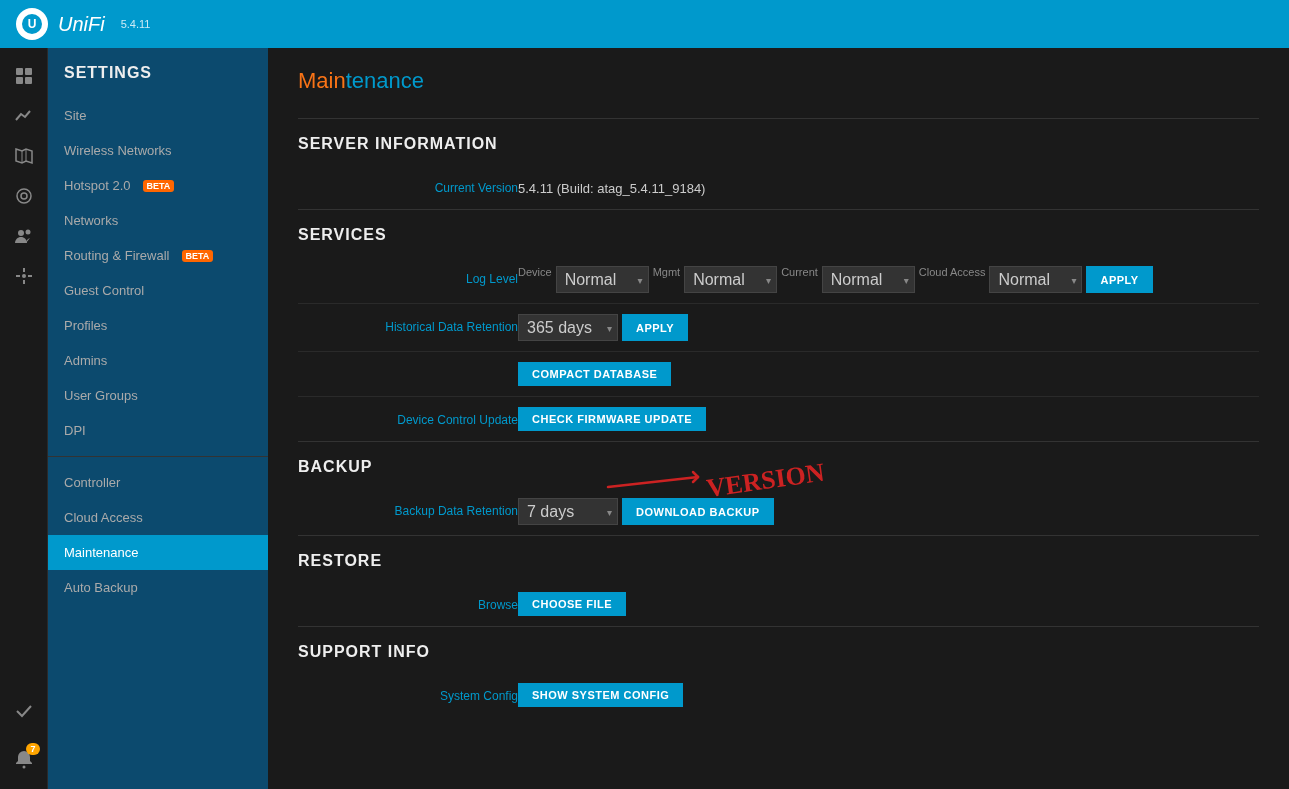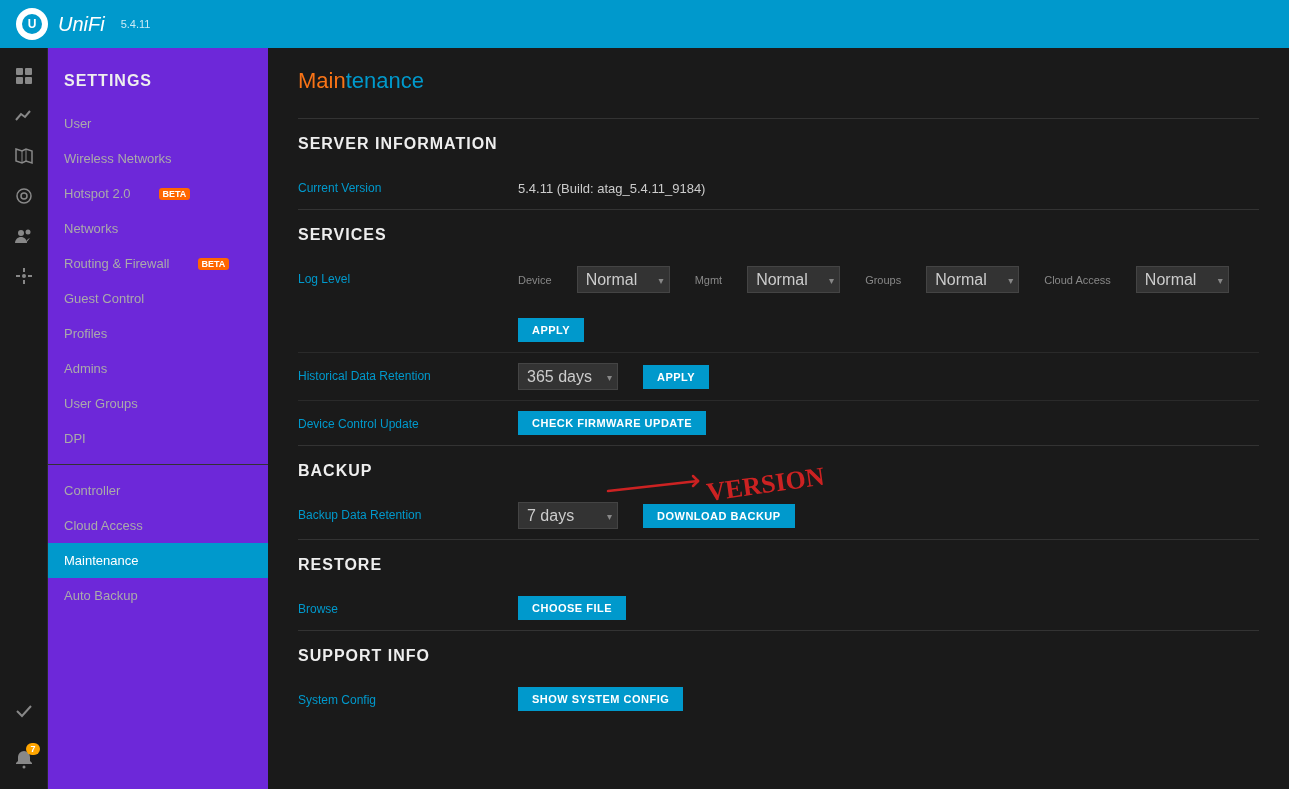--- a/index.html
+++ b/index.html
@@ -79,23 +79,23 @@
       color: white;
       font-size: 9px;
       border-radius: 8px;
       padding: 1px 4px;
       font-weight: bold;
     }
 
     
     #settings-sidebar {
       width: 220px;
-      background: #6d28d9;
+      background: #0c4a6e;
       overflow-y: auto;
-      padding: 24px 0;
+      padding: 16px 0;
       flex-shrink: 0;
     }
     #settings-title {
       color: #eee;
       font-size: 16px;
       font-weight: 600;
       padding: 0 16px 16px 16px;
       letter-spacing: 1px;
     }
     .sidebar-item {
@@ -116,21 +116,21 @@
       background: #333;
       margin: 8px 0;
     }
     .beta-badge {
       background: #ff6600;
       color: white;
       font-size: 9px;
       padding: 1px 4px;
       border-radius: 3px;
       font-weight: bold;
-      margin-left: 20px;
+      margin-left: 4px;
     }
 
     
     #content {
       flex: 1;
       overflow-y: auto;
       padding: 20px 30px;
       background: #1a1a1a;
     }
 
@@ -166,31 +166,31 @@
       border-bottom: 1px solid #2a2a2a;
       min-height: 44px;
     }
     .info-row:last-child { border-bottom: none; }
     .row-label {
       width: 220px;
       flex-shrink: 0;
       color: #0099cc;
       font-size: 12px;
       padding-top: 6px;
+      text-align: right;
     }
     .row-value {
       color: #ccc;
       font-size: 13px;
       padding-top: 6px;
     }
     .row-controls {
       display: flex;
-      align-items: center;
       flex-wrap: wrap;
-      gap: 25px;
+      gap: 4px;
     }
 
     
     .btn-cyan {
       background: #0099cc;
       color: white;
       border: none;
       padding: 6px 14px;
       font-size: 11px;
       font-weight: 700;
@@ -309,21 +309,21 @@
         <circle cx="10" cy="18" r="1.5" fill="currentColor"></circle>
       </svg>
       <span class="badge-count">7</span>
     </div>
   </div>
 
   <div id="settings-sidebar">
     <div id="settings-title">SETTINGS</div>
 
     <div class="sidebar-item">
-      <span>User</span>
+      <span>Site</span>
     </div>
     <div class="sidebar-item">
       <span>Wireless Networks</span>
     </div>
     <div class="sidebar-item">
       <span>Hotspot 2.0</span>
       <span class="beta-badge">BETA</span>
     </div>
     <div class="sidebar-item">
       <span>Networks</span>
@@ -393,21 +393,21 @@
             </select>
           </div>
           <span class="dropdown-label">Mgmt</span>
           <div class="select-wrapper">
             <select class="select-control">
               <option>Normal</option>
               <option>Debug</option>
               <option>Verbose</option>
             </select>
           </div>
-          <span class="dropdown-label">Groups</span>
+          <span class="dropdown-label">Current</span>
           <div class="select-wrapper">
             <select class="select-control">
               <option>Normal</option>
               <option>Debug</option>
               <option>Verbose</option>
             </select>
           </div>
           <span class="dropdown-label">Cloud Access</span>
           <div class="select-wrapper">
             <select class="select-control">
@@ -429,20 +429,26 @@
               <option>180 days</option>
               <option>90 days</option>
               <option>30 days</option>
               <option>7 days</option>
             </select>
           </div>
           <button class="btn-cyan">APPLY</button>
         </div>
       </div>
 
+      <div class="info-row">
+        <div class="row-label"></div>
+        <div class="row-controls">
+          <button class="btn-cyan">COMPACT DATABASE</button>
+        </div>
+      </div>
 
       <div class="info-row">
         <div class="row-label">Device Control Update</div>
         <div class="row-controls">
           <button class="btn-cyan">CHECK FIRMWARE UPDATE</button>
         </div>
       </div>
     </div>
 
     <div class="section" style="position:relative;">

